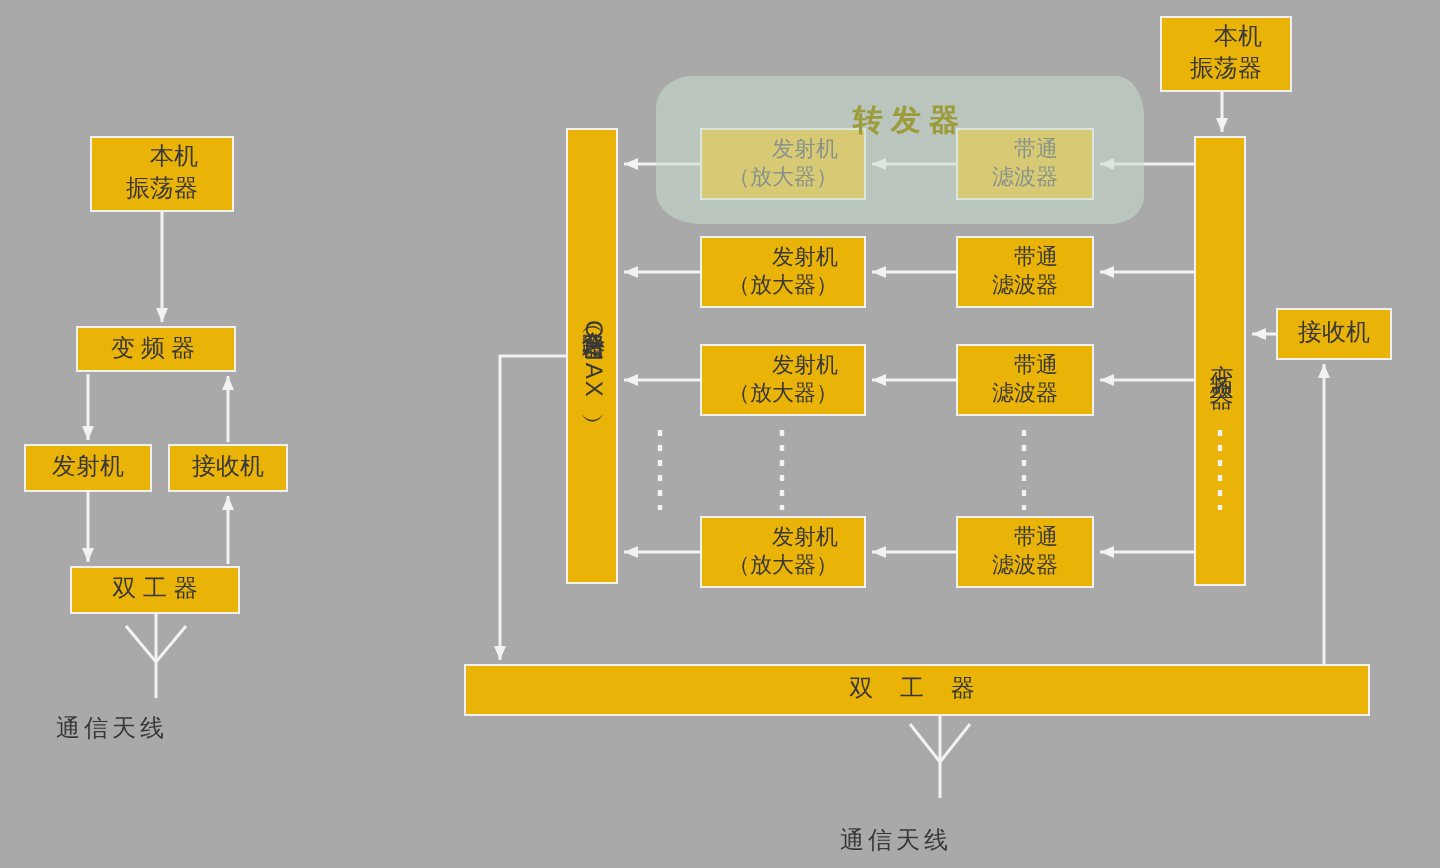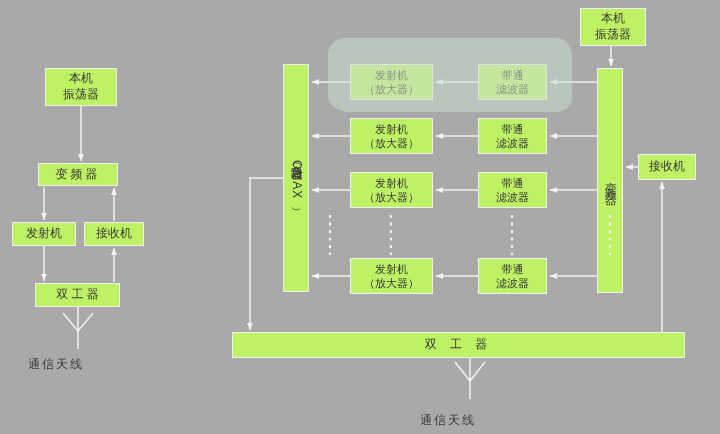--- a/index.html
+++ b/index.html
@@ -10,24 +10,24 @@
   .stage{
     position:relative;
     width:720px;height:434px;
     background:#a9a9a9;
     overflow:hidden;
   }
   .box{
     position:absolute;
     box-sizing:border-box;
     border:1.5px solid #f0f0f0;
-    background:#bef264;
+    background:#eab308;
     color:#383838;
     display:flex;align-items:center;justify-content:center;
-    text-align:center;
+    text-align:right;
     font-size:12px;line-height:1.3;
     white-space:pre-line;
     z-index:1;
   }
   .small{font-size:11px;}
   .vbox{
     writing-mode:vertical-rl;
     text-orientation:mixed;
     letter-spacing:6px;
   }
@@ -161,14 +161,15 @@
 
         <g>
           <line x1="470" y1="358" x2="470" y2="399"></line>
           <polyline points="455,362 470,381 485,362"></polyline>
         </g>
       </g>
     </g>
   </svg>
 
   <div class="highlight"></div>
+  <div class="highlight-title">转发器</div>
 
 </div>
 
 </body></html>

